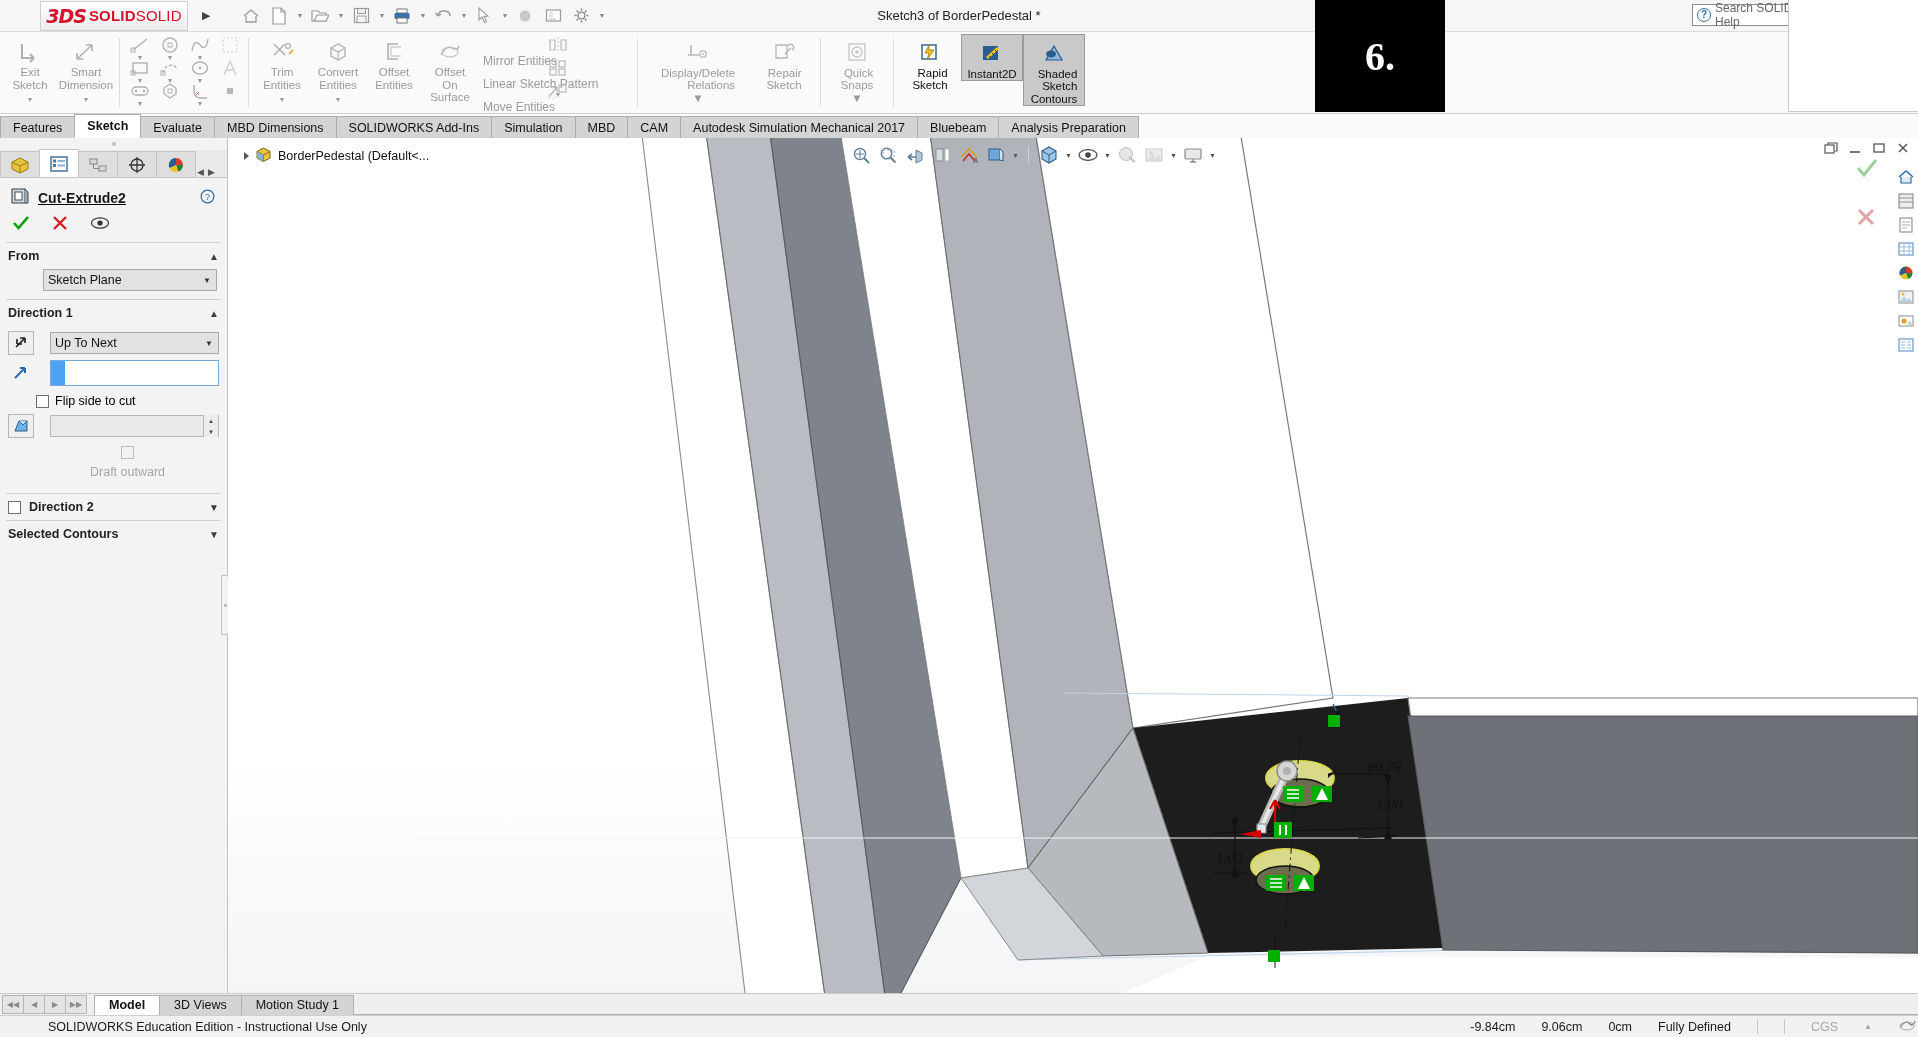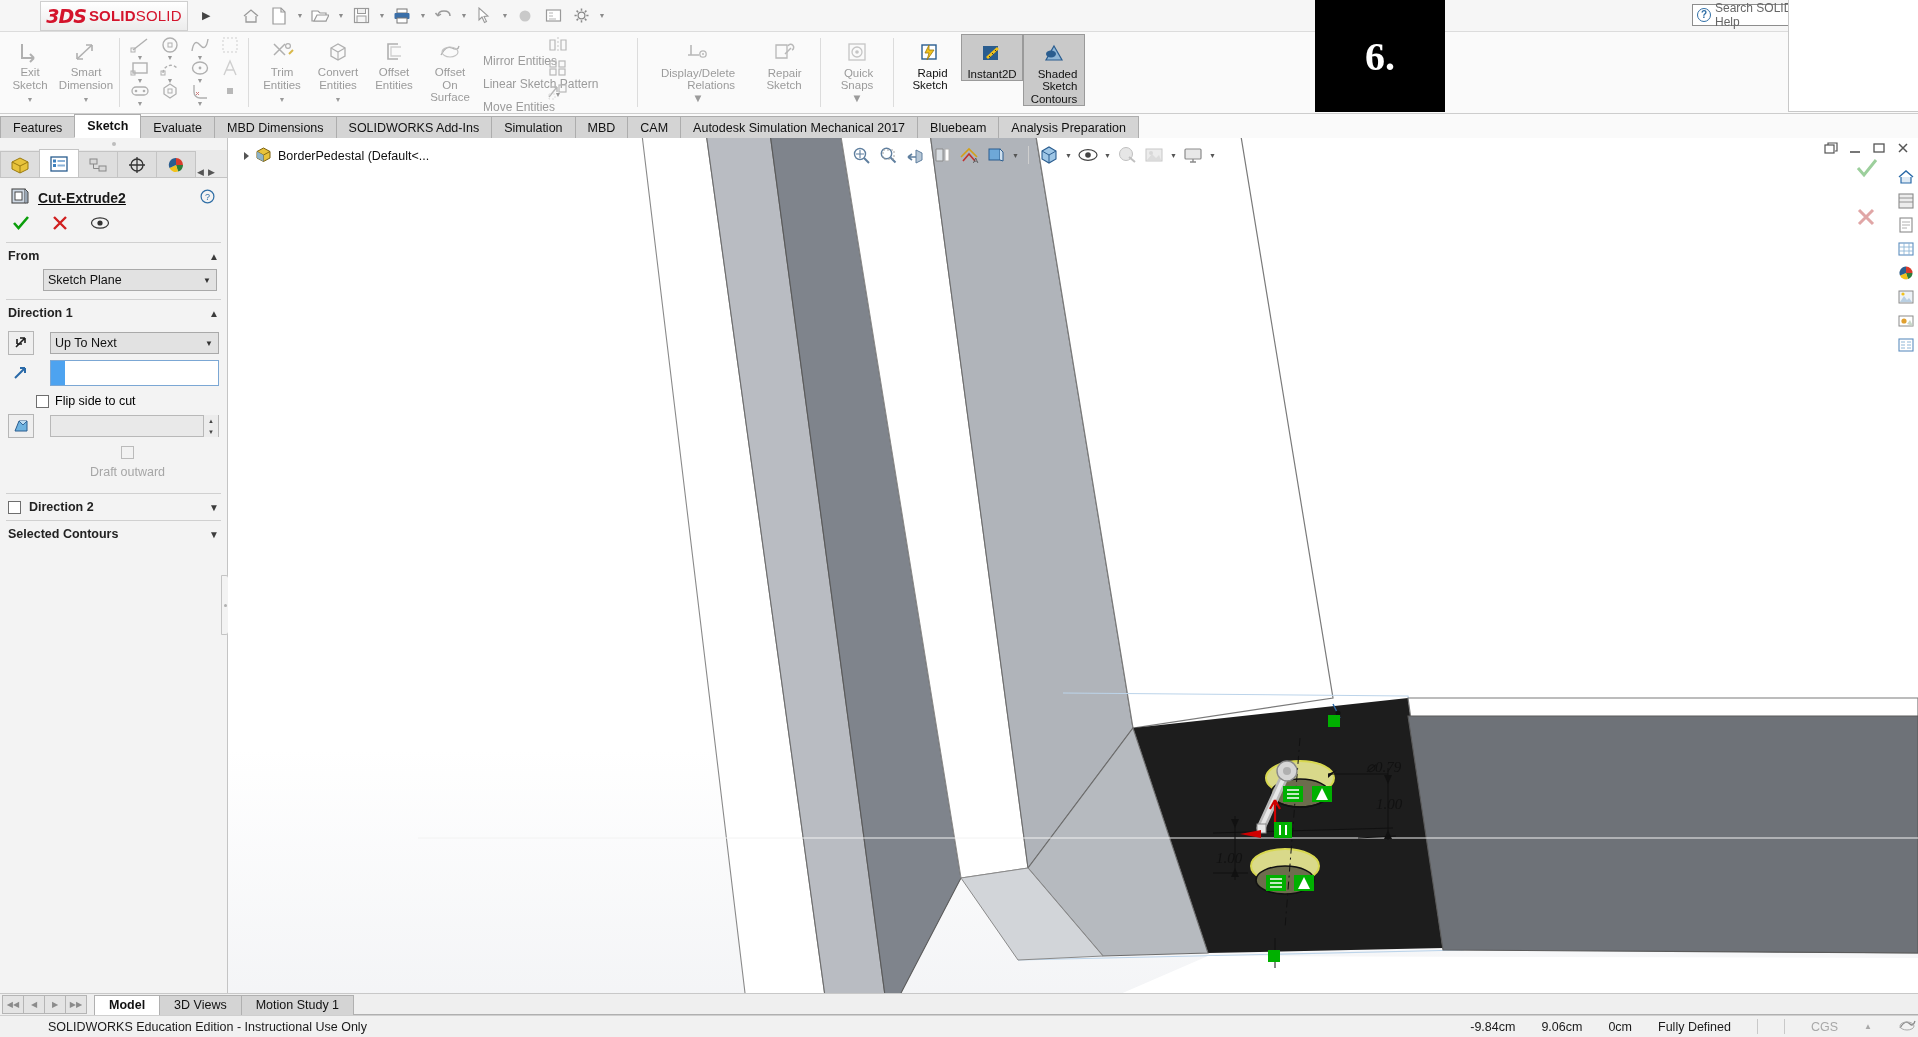--- a/index.html
+++ b/index.html
@@ -356,20 +356,21 @@
         <svg width="17" height="17" viewBox="0 0 17 17">
             <circle cx="8.5" cy="8.5" r="3.4" fill="none" stroke="#8b8b8b" stroke-width="1.3"></circle>
             <g stroke="#8b8b8b" stroke-width="1.5">
               <path d="M8.5 1.5 v2.2 M8.5 13.3 v2.2 M1.5 8.5 h2.2 M13.3 8.5 h2.2 M3.6 3.6 l1.5 1.5 M11.9 11.9 l1.5 1.5 M13.4 3.6 l-1.5 1.5 M5.1 11.9 l-1.5 1.5"></path>
             </g>
           </svg>
       </div>
       <div class="tb-caret">▼</div>
     </div>
 
+    <div class="doc-title">Sketch3 of BorderPedestal *</div>
 
     <div class="titlebar-right">
       <div class="search-box">
         <div class="q-icon">?</div>
         <div class="search-ph">Search SOLIDWORKS Help</div>
         <div class="mag"></div>
         <div class="mini-caret">▼</div>
       </div>
       <div class="user-ic">
         <svg width="20" height="20" viewBox="0 0 20 20">

